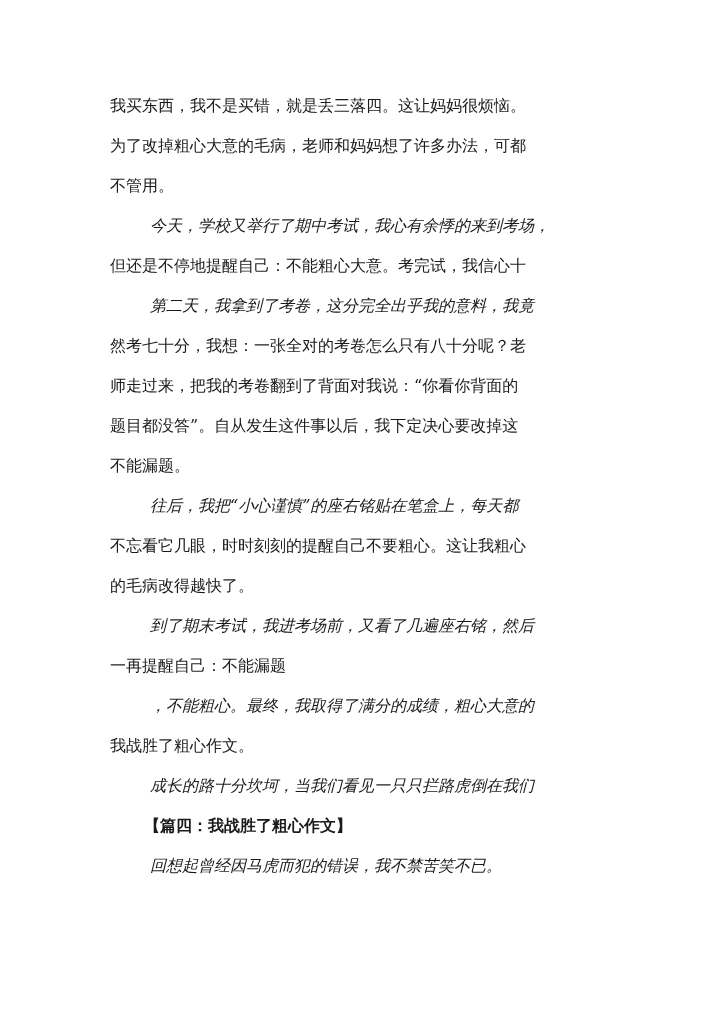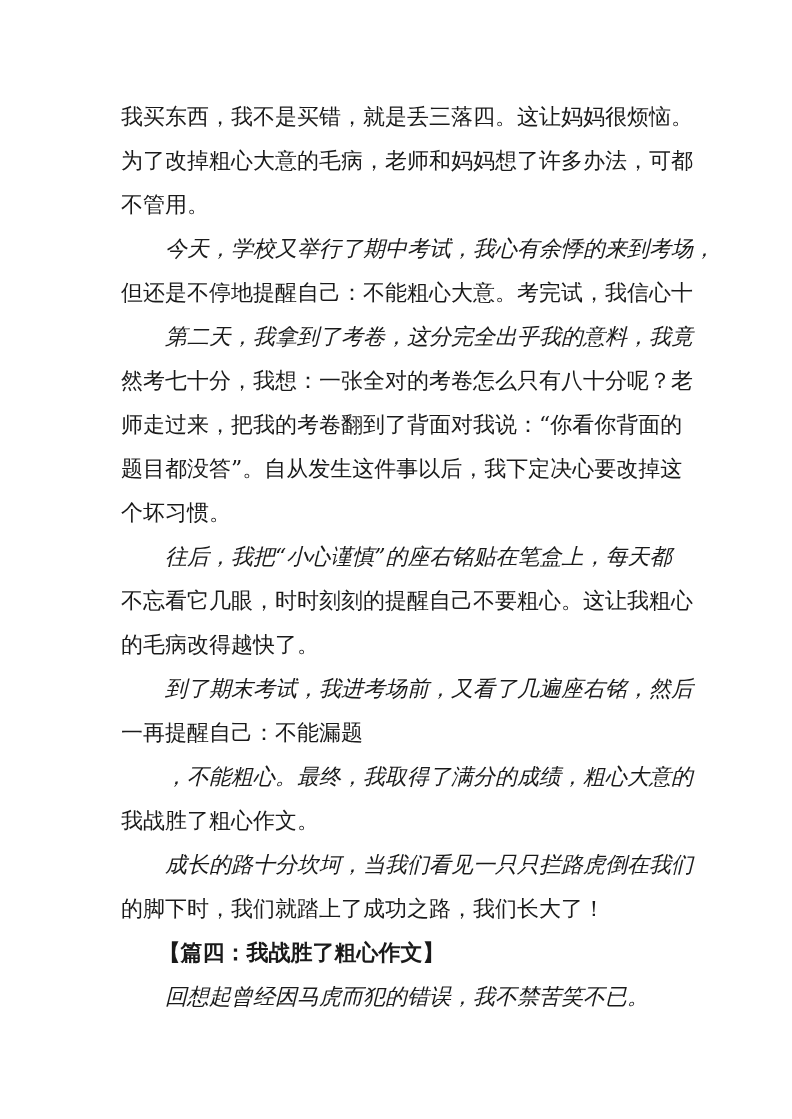--- a/index.html
+++ b/index.html
@@ -17,21 +17,21 @@
     }
     .page {
       position: absolute;
       left: 110px;
       top: 86px;
       width: 502px;
     }
     .line {
       height: 40px;
       line-height: 40px;
-      font-size: 20px;
+      font-size: 16px;
       white-space: nowrap;
       letter-spacing: 0px;
     }
     .indent {
       padding-left: 40px;
       font-style: italic;
     }
     .heading {
       padding-left: 34px;
       font-weight: bold;
@@ -43,25 +43,24 @@
 <div class="page">
   <div class="line">我买东西，我不是买错，就是丢三落四。这让妈妈很烦恼。</div>
   <div class="line">为了改掉粗心大意的毛病，老师和妈妈想了许多办法，可都</div>
   <div class="line">不管用。</div>
   <div class="line indent">今天，学校又举行了期中考试，我心有余悸的来到考场，</div>
   <div class="line">但还是不停地提醒自己：不能粗心大意。考完试，我信心十</div>
   <div class="line indent">第二天，我拿到了考卷，这分完全出乎我的意料，我竟</div>
   <div class="line">然考七十分，我想：一张全对的考卷怎么只有八十分呢？老</div>
   <div class="line">师走过来，把我的考卷翻到了背面对我说：“你看你背面的</div>
   <div class="line">题目都没答”。自从发生这件事以后，我下定决心要改掉这</div>
-  <div class="line">个坏习惯。</div>
+  <div class="line">不能漏题。</div>
   <div class="line indent">往后，我把“小心谨慎”的座右铭贴在笔盒上，每天都</div>
   <div class="line">不忘看它几眼，时时刻刻的提醒自己不要粗心。这让我粗心</div>
   <div class="line">的毛病改得越快了。</div>
   <div class="line indent">到了期末考试，我进考场前，又看了几遍座右铭，然后</div>
   <div class="line">一再提醒自己：不能漏题</div>
   <div class="line indent">，不能粗心。最终，我取得了满分的成绩，粗心大意的</div>
   <div class="line">我战胜了粗心作文。</div>
   <div class="line indent">成长的路十分坎坷，当我们看见一只只拦路虎倒在我们</div>
-  <div class="line">的脚下时，我们就踏上了成功之路，我们长大了！</div>
   <div class="line heading">【篇四：我战胜了粗心作文】</div>
   <div class="line indent">回想起曾经因马虎而犯的错误，我不禁苦笑不已。</div>
 </div>
 
 </body></html>

